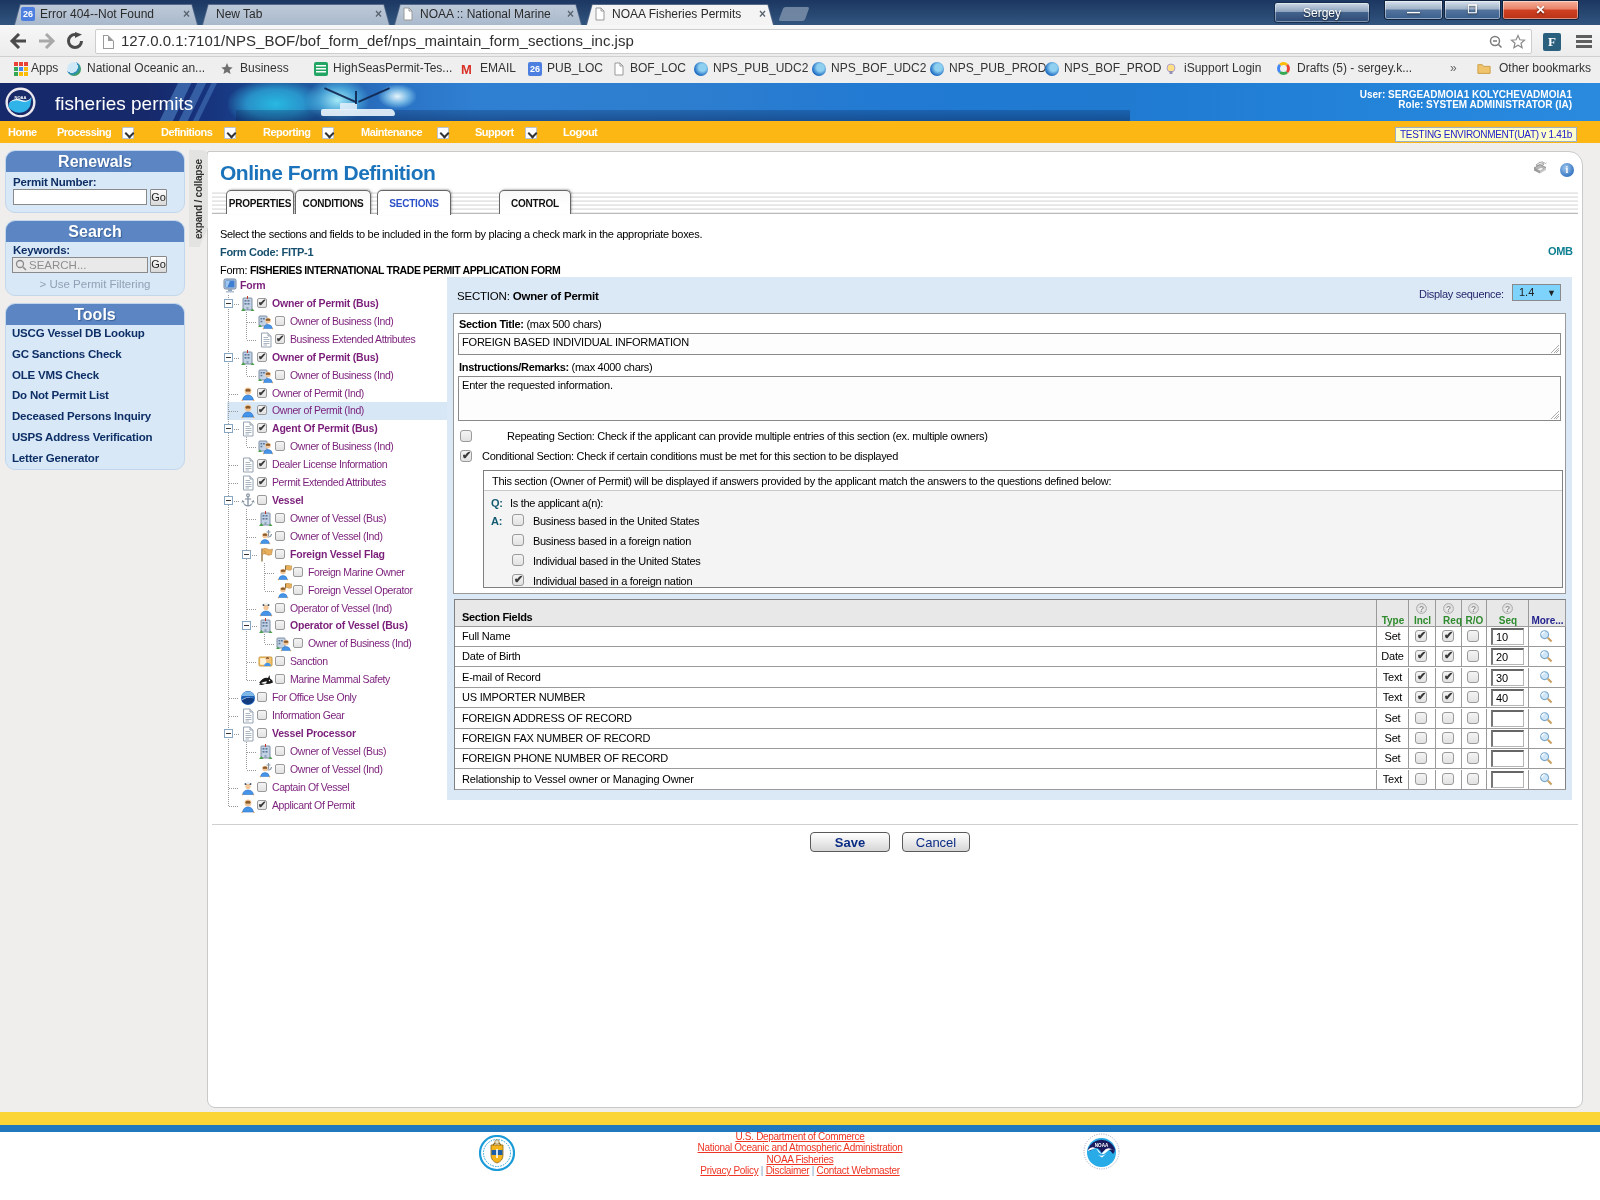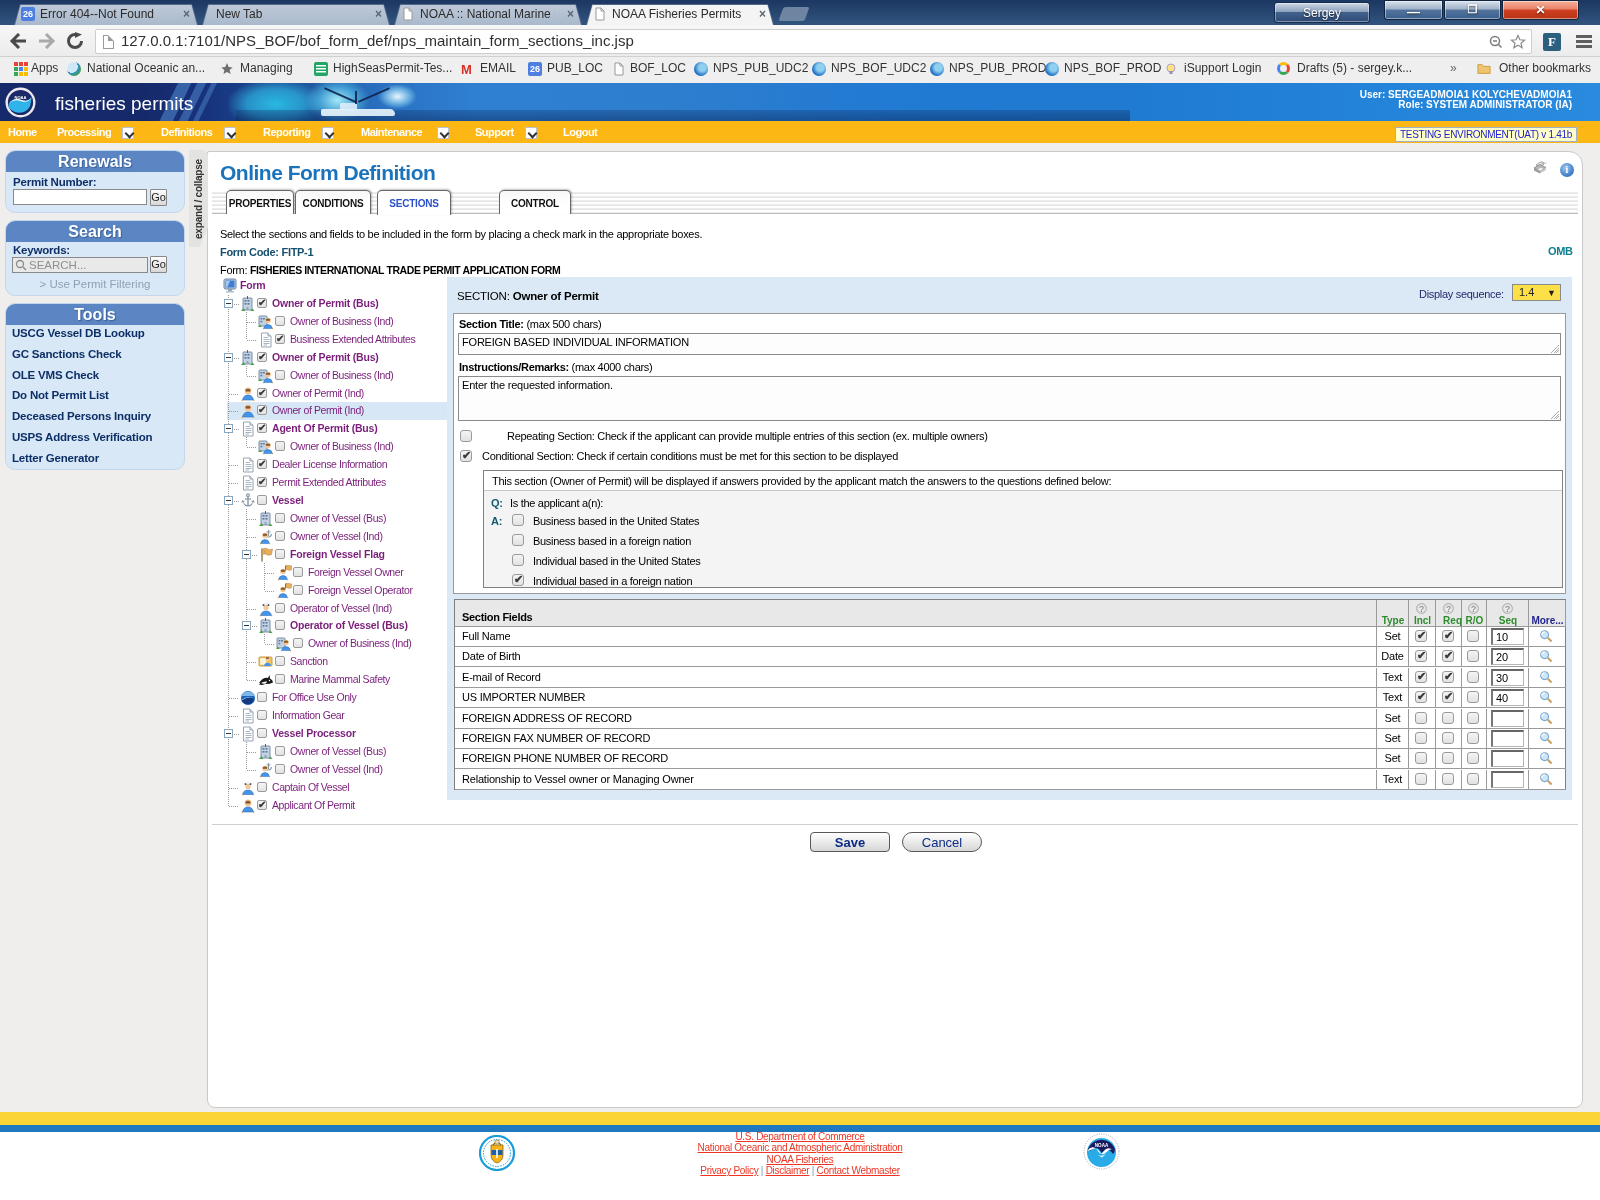--- a/index.html
+++ b/index.html
@@ -102,21 +102,21 @@
 .cb.c:after { content:"✔"; position:absolute; left:1px; top:-2px; font-size:11px; font-weight:bold; color:#3a3a3a; }
 .tlbl { position:absolute; font-size:10.5px; letter-spacing:-0.4px; color:#7a1e7a; white-space:nowrap; }
 .tlbl.b { letter-spacing:-0.2px; }
 .tlbl.b { font-weight:bold; }
 .tico16 { position:absolute; width:16px; height:16px; }
 #selrow { position:absolute; left:227px; width:225px; height:18px; background:#d7e7f5; }
 
 #bluebox { position:absolute; top:277px; left:447px; width:1125px; height:523px; background:#dbe9f6; }
 #secthead { position:absolute; top:290px; left:457px; font-size:11.5px; letter-spacing:-0.2px; color:#000; }
 #dispseq { position:absolute; top:288px; left:1419px; font-size:11px; letter-spacing:-0.3px; color:#26266c; }
-#seqsel { position:absolute; top:284px; left:1512px; width:49px; height:17px; background:#fde047; border:1px solid #8a8a8a;
+#seqsel { position:absolute; top:284px; left:1512px; width:49px; height:17px; background:#7dd3fc; border:1px solid #8a8a8a;
   font-size:11px; color:#222; padding-left:6px; line-height:15px; }
 #seqsel:after { content:"▼"; position:absolute; right:4px; top:1px; font-size:9px; color:#222; }
 #whitebox { position:absolute; top:313px; left:453px; width:1113px; height:281px; background:#fff; border:1px solid #9a9a9a; }
 .flbl { font-weight:bold; color:#000; }
 .tarea { position:absolute; background:#fdfdfd; border:1px solid #8a8a8a; font-size:11px; letter-spacing:-0.2px; color:#000; padding:2px 3px; }
 .resz { position:absolute; right:1px; bottom:1px; width:8px; height:8px;
   background:linear-gradient(135deg, transparent 50%, #aaa 50%, #aaa 55%, transparent 55%, transparent 65%, #aaa 65%, #aaa 70%, transparent 70%, transparent 80%, #aaa 80%, #aaa 85%, transparent 85%); }
 #condbox { position:absolute; top:470px; left:483px; width:1080px; height:118px; background:#f4f4f4; border:1px solid #808080; }
 #condbox .tt { position:absolute; top:0; left:0; right:0; height:20px; background:#fff; border-bottom:1px solid #c9c9c9;
   font-size:11px; letter-spacing:-0.3px; padding:4px 0 0 8px; }
@@ -220,21 +220,21 @@
     <i style="background:#34a853"></i>
     <i style="background:#fbbc05"></i>
     <i style="background:#fbbc05"></i>
   </div>
 <div class="bm" style="left:31px;">Apps</div>
 <div class="bmi" style="left:67px; border-radius:50%; background:radial-gradient(circle at 35% 35%, #cfe8f8 45%, #2f8fd0 46%, #3f9e4e 75%);"></div>
 <div class="bm" style="left:87px;">National Oceanic an...</div>
 <svg class="bmi" style="left:220px;" viewBox="0 0 16 16">
     <path d="M8 1 L9.9 5.8 14.5 6.2 11 9.2 12.1 13.8 8 11.3 3.9 13.8 5 9.2 1.5 6.2 6.1 5.8 Z" fill="#6f6f6f"></path>
   </svg>
-<div class="bm" style="left:240px;">Managing</div>
+<div class="bm" style="left:240px;">Business</div>
 <div class="bmi fav-sq" style="left:314px; background:#23a566;">
     <div style="margin:3px 2px; height:8px; background:repeating-linear-gradient(#fff,#fff 1px,#23a566 2px,#23a566 3px);"></div>
   </div>
 <div class="bm" style="left:333px;">HighSeasPermit-Tes...</div>
 <div class="bmi" style="left:461px; color:#d93025; font-weight:bold; font-size:13px;">M</div>
 <div class="bm" style="left:480px;">EMAIL</div>
 <div class="bmi fav-sq" style="left:528px; background:#4c7fe0;">26</div>
 <div class="bm" style="left:547px;">PUB_LOC</div>
 <svg class="bmi" style="left:612px;" viewBox="0 0 14 14">
     <path d="M3 1h5l3 3v9H3z" fill="#fff" stroke="#999"></path>
@@ -540,21 +540,21 @@
 <svg class="tico16" style="left:258px; top:547px;" viewBox="0 0 16 16">
     <use href="#i-flag"></use>
   </svg>
 <div class="cb sm" style="left:275px; top:549px;"></div>
 <div class="tlbl b" style="left:290px; top:548px;">Foreign Vessel Flag</div>
 <div class="hln" style="left:265px; top:573px; width:10px;"></div>
 <svg class="tico16" style="left:276px; top:565px;" viewBox="0 0 16 16">
     <use href="#i-personflag"></use>
   </svg>
 <div class="cb sm" style="left:293px; top:567px;"></div>
-<div class="tlbl" style="left:308px; top:566px;">Foreign Vessel Owner</div>
+<div class="tlbl" style="left:308px; top:566px;">Foreign Marine Owner</div>
 <div class="hln" style="left:265px; top:591px; width:10px;"></div>
 <svg class="tico16" style="left:276px; top:583px;" viewBox="0 0 16 16">
     <use href="#i-personflag"></use>
   </svg>
 <div class="cb sm" style="left:293px; top:585px;"></div>
 <div class="tlbl" style="left:308px; top:584px;">Foreign Vessel Operator</div>
 <div class="hln" style="left:247px; top:609px; width:10px;"></div>
 <svg class="tico16" style="left:258px; top:601px;" viewBox="0 0 16 16">
     <use href="#i-captain"></use>
   </svg>
@@ -783,21 +783,21 @@
 <div class="tcell" style="left:1462px; top:770px; width:25px; height:20px;"></div>
 <div class="cb" style="left:1467px; top:773px;"></div>
 <div class="tcell" style="left:1487px; top:770px; width:42px; height:20px;"></div>
 <div class="seqin" style="left:1491px; top:771px;"></div>
 <div class="tcell" style="left:1529px; top:770px; width:37px; height:20px; border-right:none;"></div>
 <svg class="mag" style="left:1539px; top:772px;" viewBox="0 0 16 16">
     <use href="#i-mag"></use>
   </svg>
 <div class="abs" style="top:824px; left:212px; width:1366px; height:1px; background:#cfcfcf;"></div>
 <div class="sbtn" style="left:810px; width:80px; font-weight:bold;">Save</div>
-<div class="sbtn" style="left:902px; width:80px;border-radius:10px;">Cancel</div>
+<div class="sbtn" style="left:902px; width:68px;">Cancel</div>
 
 <div class="sbox" style="top:150px; height:63px;">
     <div class="hd">Renewals</div>
   </div>
 <div class="slabel" style="top:176px; left:13px;">Permit Number:</div>
 <div class="sinput" style="top:189px; left:13px; width:134px;"></div>
 <div class="gobtn" style="top:189px; left:150px;">Go</div>
 <div class="sbox" style="top:220px; height:76px;">
     <div class="hd">Search</div>
   </div>

